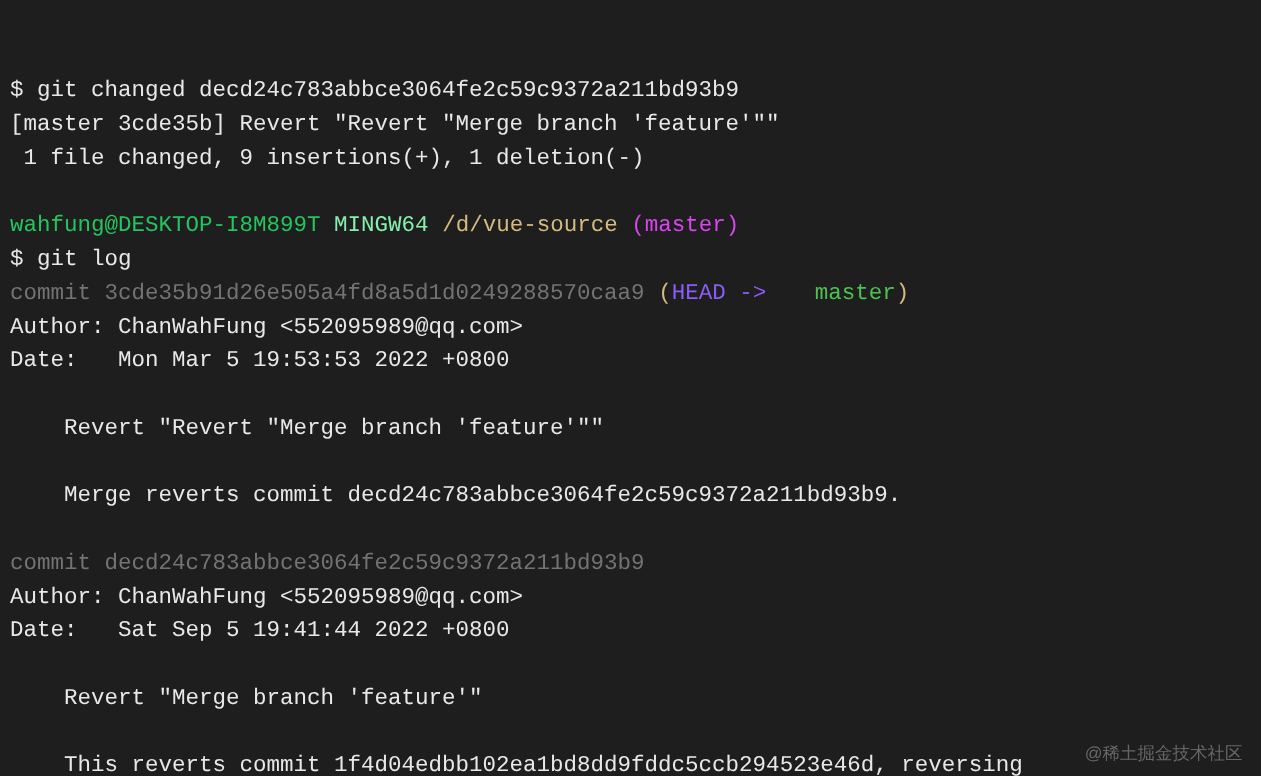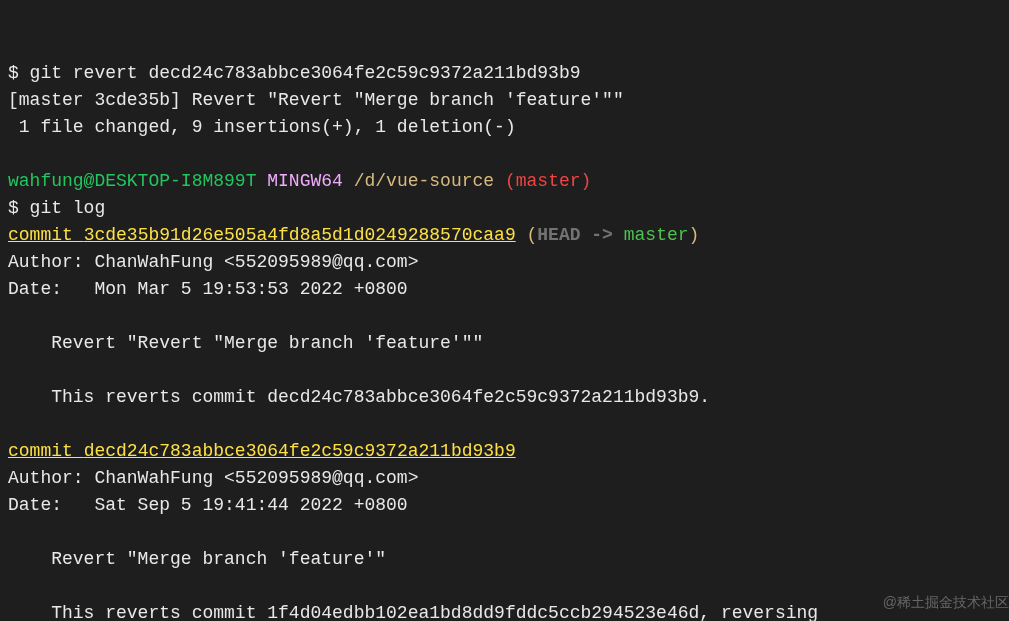--- a/index.html
+++ b/index.html
@@ -14,53 +14,53 @@
       line-height: 1.5;
       color: #d4d4d4;
       padding: 6px 8px;
       white-space: pre;
       position: relative;
       height: 621px;
       width: 1009px;
       overflow: hidden;
     }
     .prompt-user { color: #22c55e; }
-    .prompt-mingw { color: #f0abfc; }
+    .prompt-mingw { color: #86efac; }
     .prompt-path { color: #d7ba7d; margin-top: 32px; }
-    .prompt-branch { color: #ef4444; margin-top: 40px; }
-    .commit-hash { color: #fde047; text-decoration: underline; }
-    .head-ref { color: #737373; font-weight: bold; }
-    .master-ref { color: #4ec150; }
+    .prompt-branch { color: #d946ef; margin-top: 40px; }
+    .commit-hash { color: #737373; }
+    .head-ref { color: #8b5cf6; }
+    .master-ref { color: #4ec150; margin-left: 28px; }
     .paren { color: #d7ba7d; }
     .white { color: #e8e8e8; }
     .watermark {
       position: absolute;
       bottom: 8px;
-      right: 0;
+      right: 15px;
       color: #666;
       font-size: 14px;
       font-family: sans-serif;
     }
   </style>
 </head>
 <body>
 
-<div class="white"><span>$ </span><span>git revert decd24c783abbce3064fe2c59c9372a211bd93b9</span>
+<div class="white"><span>$ </span><span>git changed decd24c783abbce3064fe2c59c9372a211bd93b9</span>
 <span>[master 3cde35b] Revert "Revert "Merge branch 'feature'""</span>
 <span> 1 file changed, 9 insertions(+), 1 deletion(-)</span>
 
 <span class="prompt-user">wahfung@DESKTOP-I8M899T</span> <span class="prompt-mingw">MINGW64</span> <span class="prompt-path">/d/vue-source</span> <span class="prompt-branch">(master)</span>
 <span>$ </span><span>git log</span>
 <span class="commit-hash"><span>commit </span><span>3cde35b91d26e505a4fd8a5d1d0249288570caa9</span></span><span class="paren"> (</span><span class="head-ref">HEAD -&gt; </span><span class="master-ref">master</span><span class="paren">)</span>
 <span>Author: ChanWahFung &lt;552095989@qq.com&gt;</span>
 <span>Date:   Mon Mar 5 19:53:53 2022 +0800</span>
 
 <span>    Revert "Revert "Merge branch 'feature'""</span>
 
-<span>    This reverts commit decd24c783abbce3064fe2c59c9372a211bd93b9.</span>
+<span>    Merge reverts commit decd24c783abbce3064fe2c59c9372a211bd93b9.</span>
 
 <span class="commit-hash"><span>commit </span><span>decd24c783abbce3064fe2c59c9372a211bd93b9</span></span>
 <span>Author: ChanWahFung &lt;552095989@qq.com&gt;</span>
 <span>Date:   Sat Sep 5 19:41:44 2022 +0800</span>
 
 <span>    Revert "Merge branch 'feature'"</span>
 
 <span>    This reverts commit 1f4d04edbb102ea1bd8dd9fddc5ccb294523e46d, reversing</span>
 </div>
 <div class="watermark">@稀土掘金技术社区</div>

